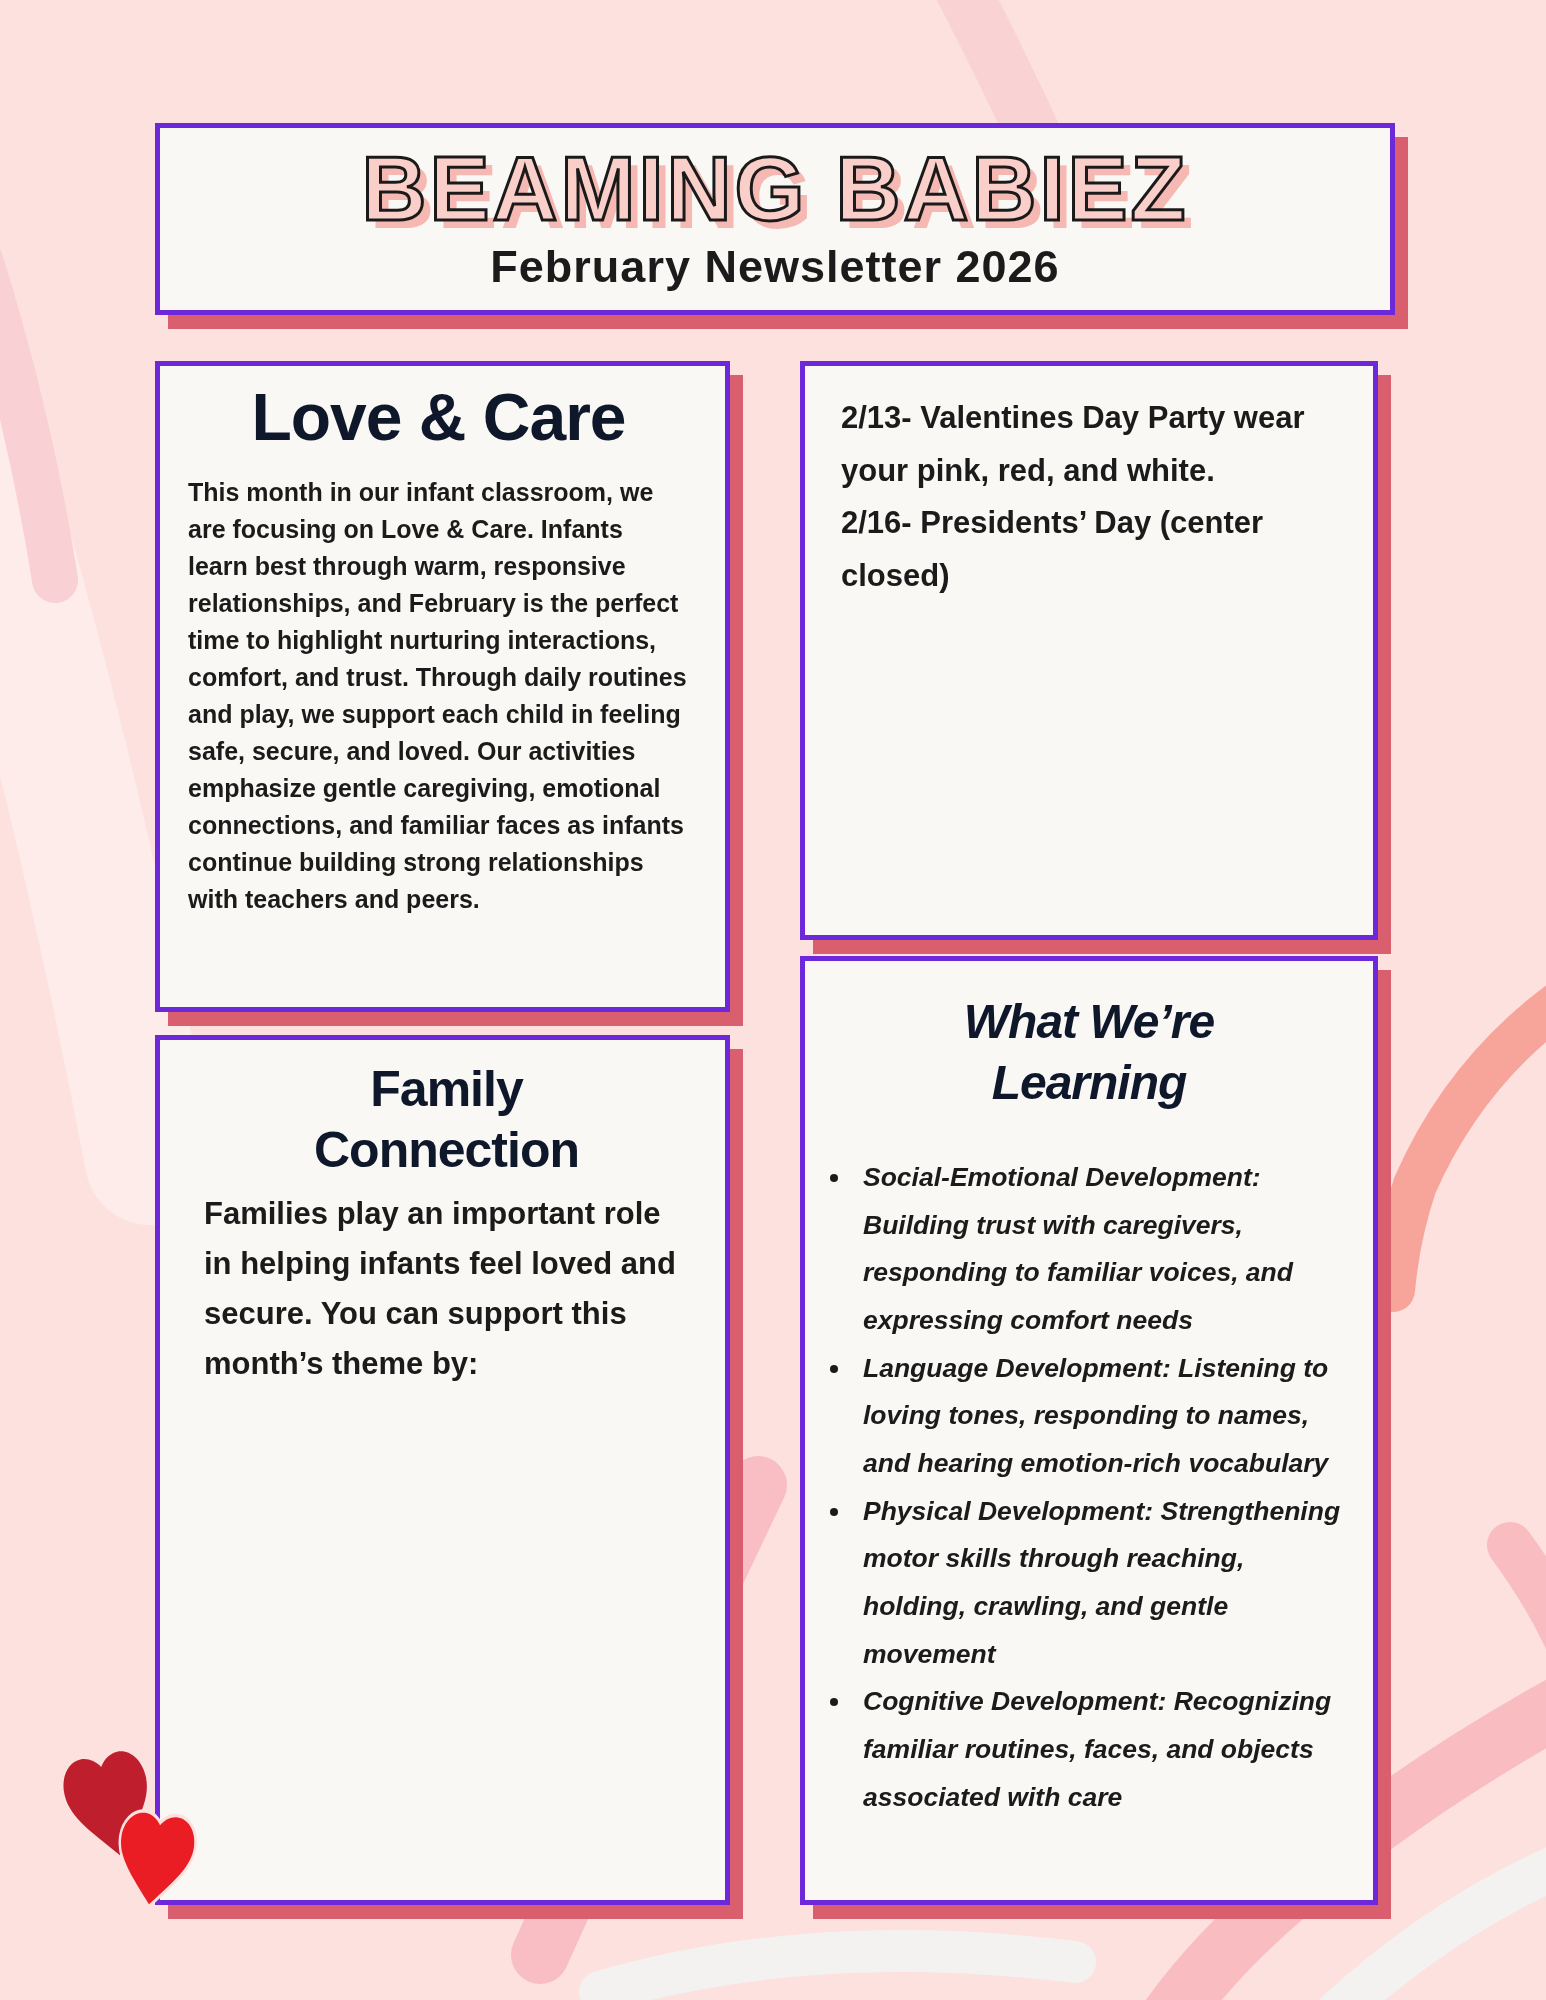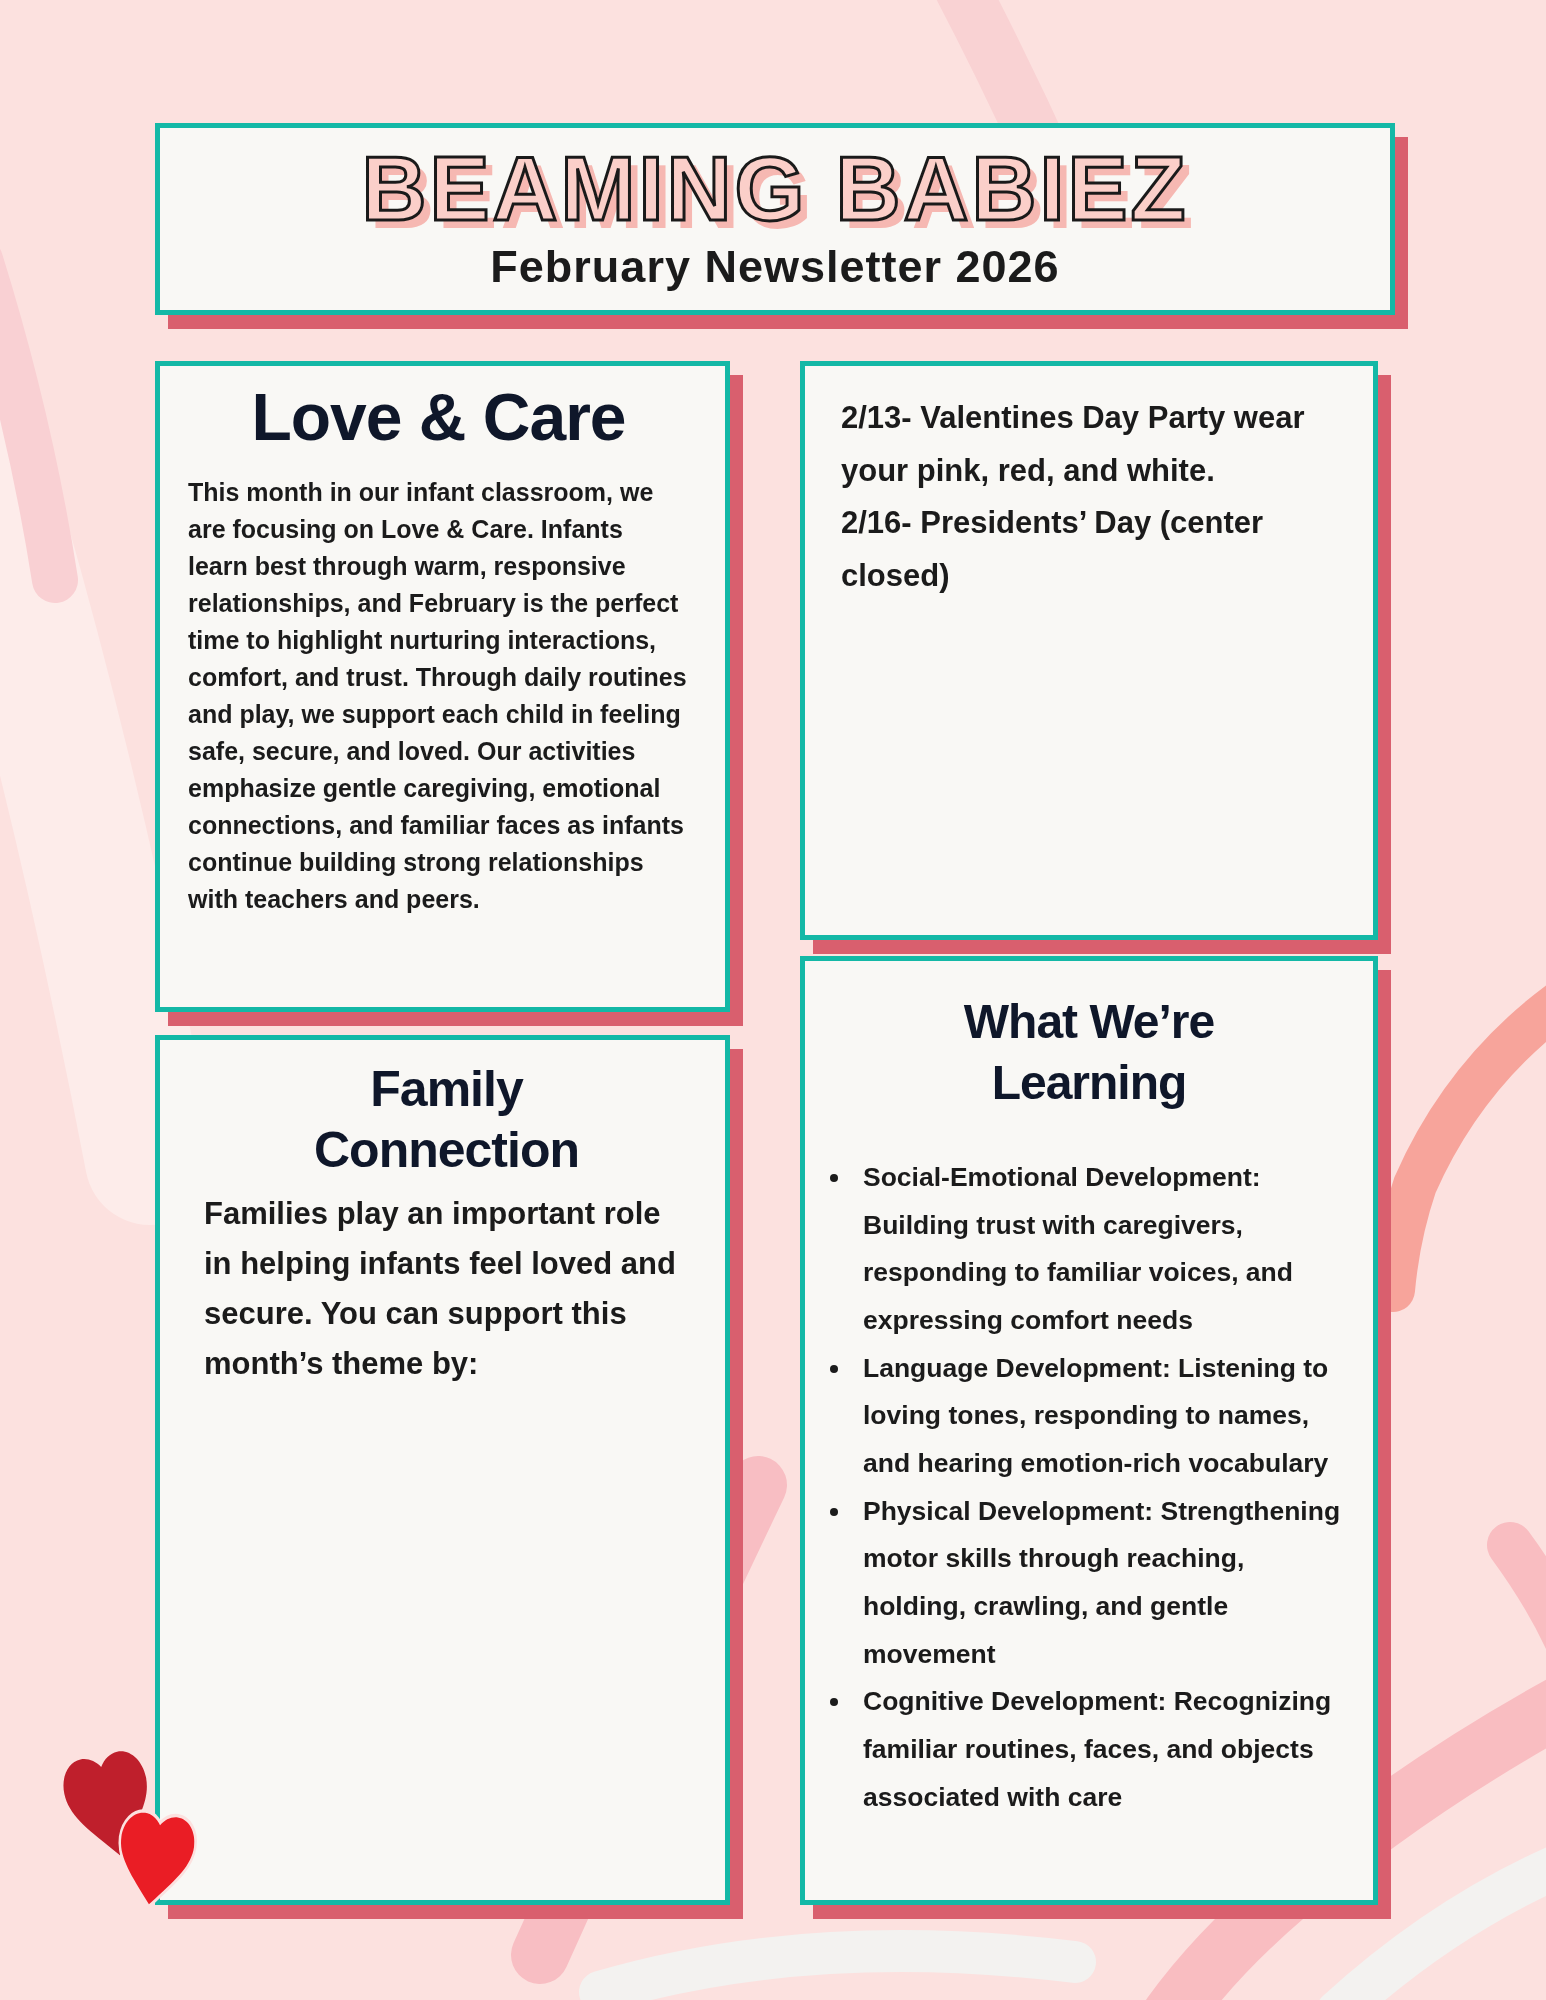--- a/index.html
+++ b/index.html
@@ -4,21 +4,21 @@
 <style>
   html,body{margin:0;padding:0;}
   .page{
     position:relative; width:1546px; height:2000px; overflow:hidden;
     background:#fce1df;
     font-family:"Liberation Sans", sans-serif;
   }
   .decor{position:absolute; left:0; top:0; z-index:0;}
   .panel{
     position:absolute; z-index:1; box-sizing:border-box;
-    background:#f9f8f5; border:5px solid #14b8a6;
+    background:#f9f8f5; border:5px solid #6d28d9;
     box-shadow:13px 14px 0 #d95f6e;
   }
   
   .header-panel{ left:155px; top:123px; width:1240px; height:192px; text-align:center; }
   .brand-title{
     margin:16px 0 0 0; font-size:90px; line-height:1; font-weight:700; letter-spacing:3px;
     color:#fbcfc9; -webkit-text-stroke:3px #1a1a1a; text-shadow:8px 8px 0 #f6b8b2;
   }
   .brand-subtitle{
     margin:10px 0 0 0; font-size:45px; line-height:1; font-weight:400; letter-spacing:1px; color:#161616;
@@ -35,21 +35,21 @@
   .events-panel h2{ font-size:66px; line-height:1.15; max-width:430px; }
   .events-panel .events{ }
   .events-panel p{ margin:0; font-size:31px; line-height:1.7; }
   
   .family-panel{ left:155px; top:1035px; width:575px; height:870px; padding:19px 36px 0 44px; }
   .family-panel h2{ font-size:50px; line-height:1.22; max-width:340px; }
   .family-panel p{ margin:8px 0 0 0; font-size:31px; line-height:1.61; }
   .family-panel ul{ margin:62px 0 0 0; padding:0 0 0 34px; list-style:disc; }
   .family-panel li{ font-size:31px; line-height:1.55; padding-left:8px; margin-bottom:2px; }
   
-  .learning-panel{ left:800px; top:956px; width:578px; height:949px; padding:30px 28px 0 28px; }
+  .learning-panel{ left:800px; top:956px; width:578px; height:949px; padding:30px 28px 0 28px;font-style:italic; }
   .learning-panel h2{ font-size:48px; line-height:1.28; max-width:330px; }
   .learning-panel ul{ margin:40px 0 0 0; padding:0 0 0 20px; list-style:disc; }
   .learning-panel li{ font-size:26.5px; line-height:1.8; padding-left:10px; }
   
   .heart{ position:absolute; z-index:2; }
   .heart-dark{ left:58px; top:1738px; width:100px; height:122px; transform:rotate(-12deg); }
   .heart-dark path{ fill:#bf1f2c; }
   .heart-red{ left:112px; top:1800px; width:88px; height:108px; transform:rotate(8deg); }
   .heart-red path{ fill:#ea1d25; stroke:#fce1df; stroke-width:1.4; paint-order:stroke; }
 </style>

